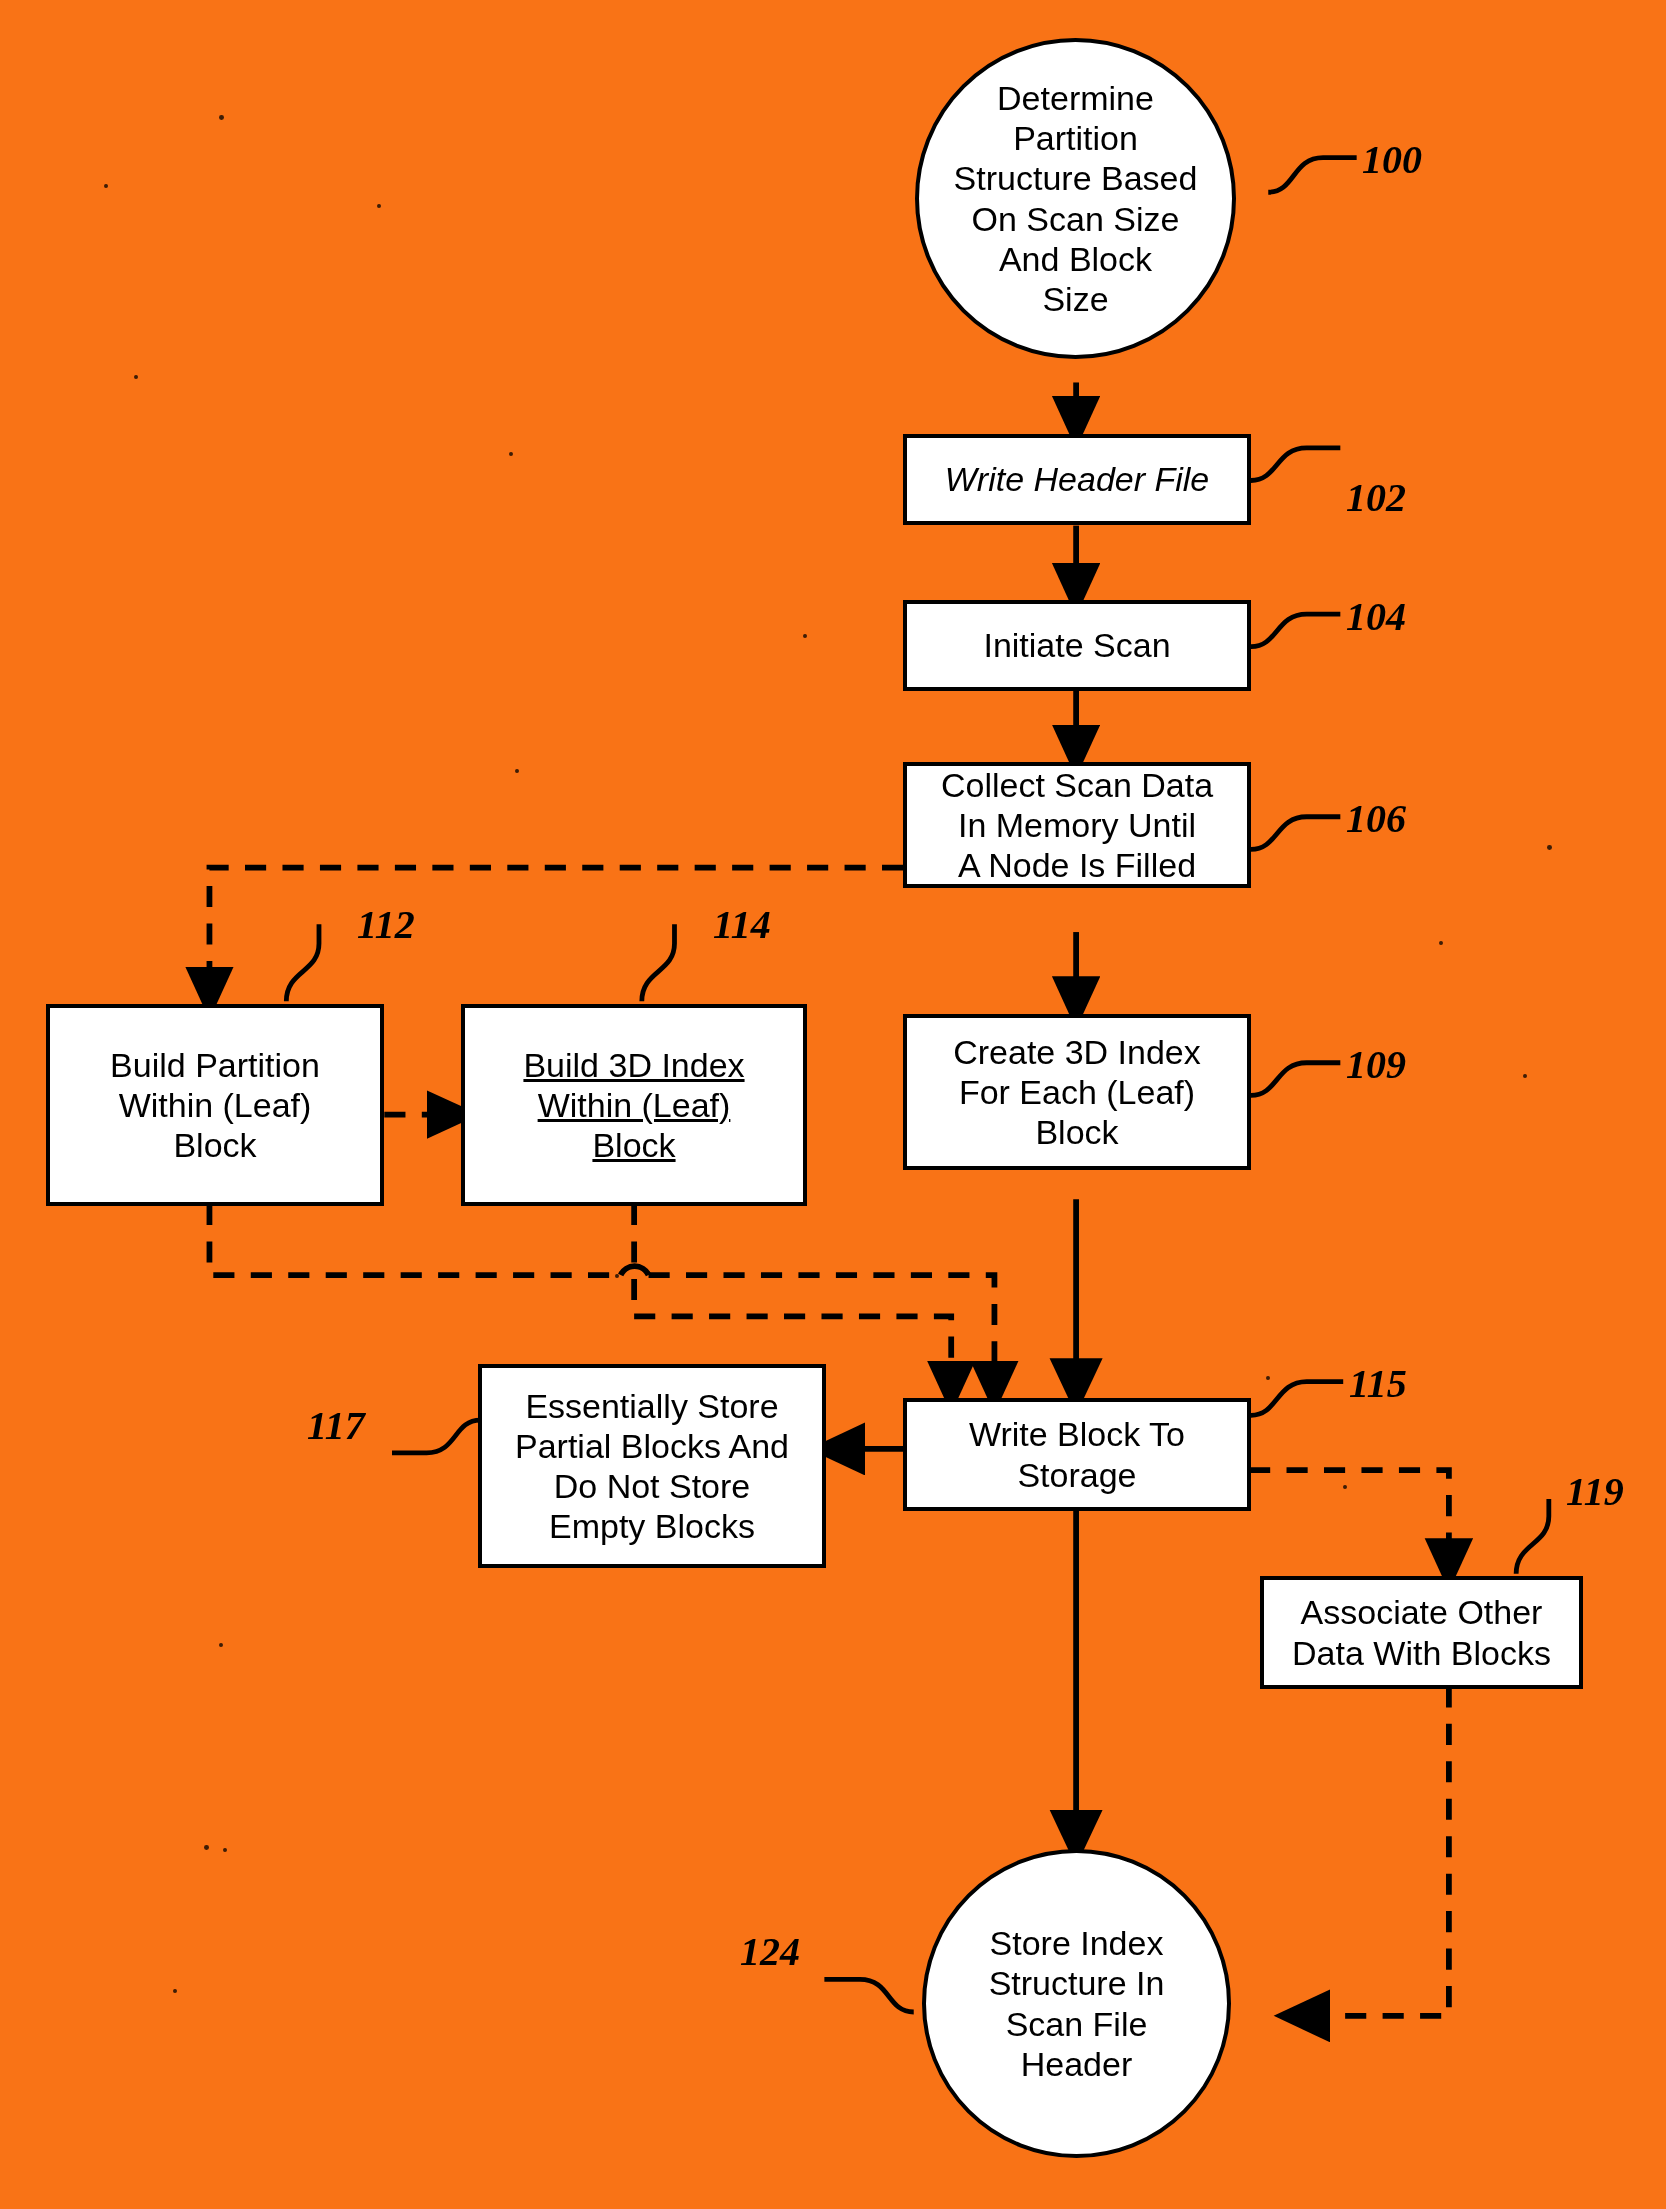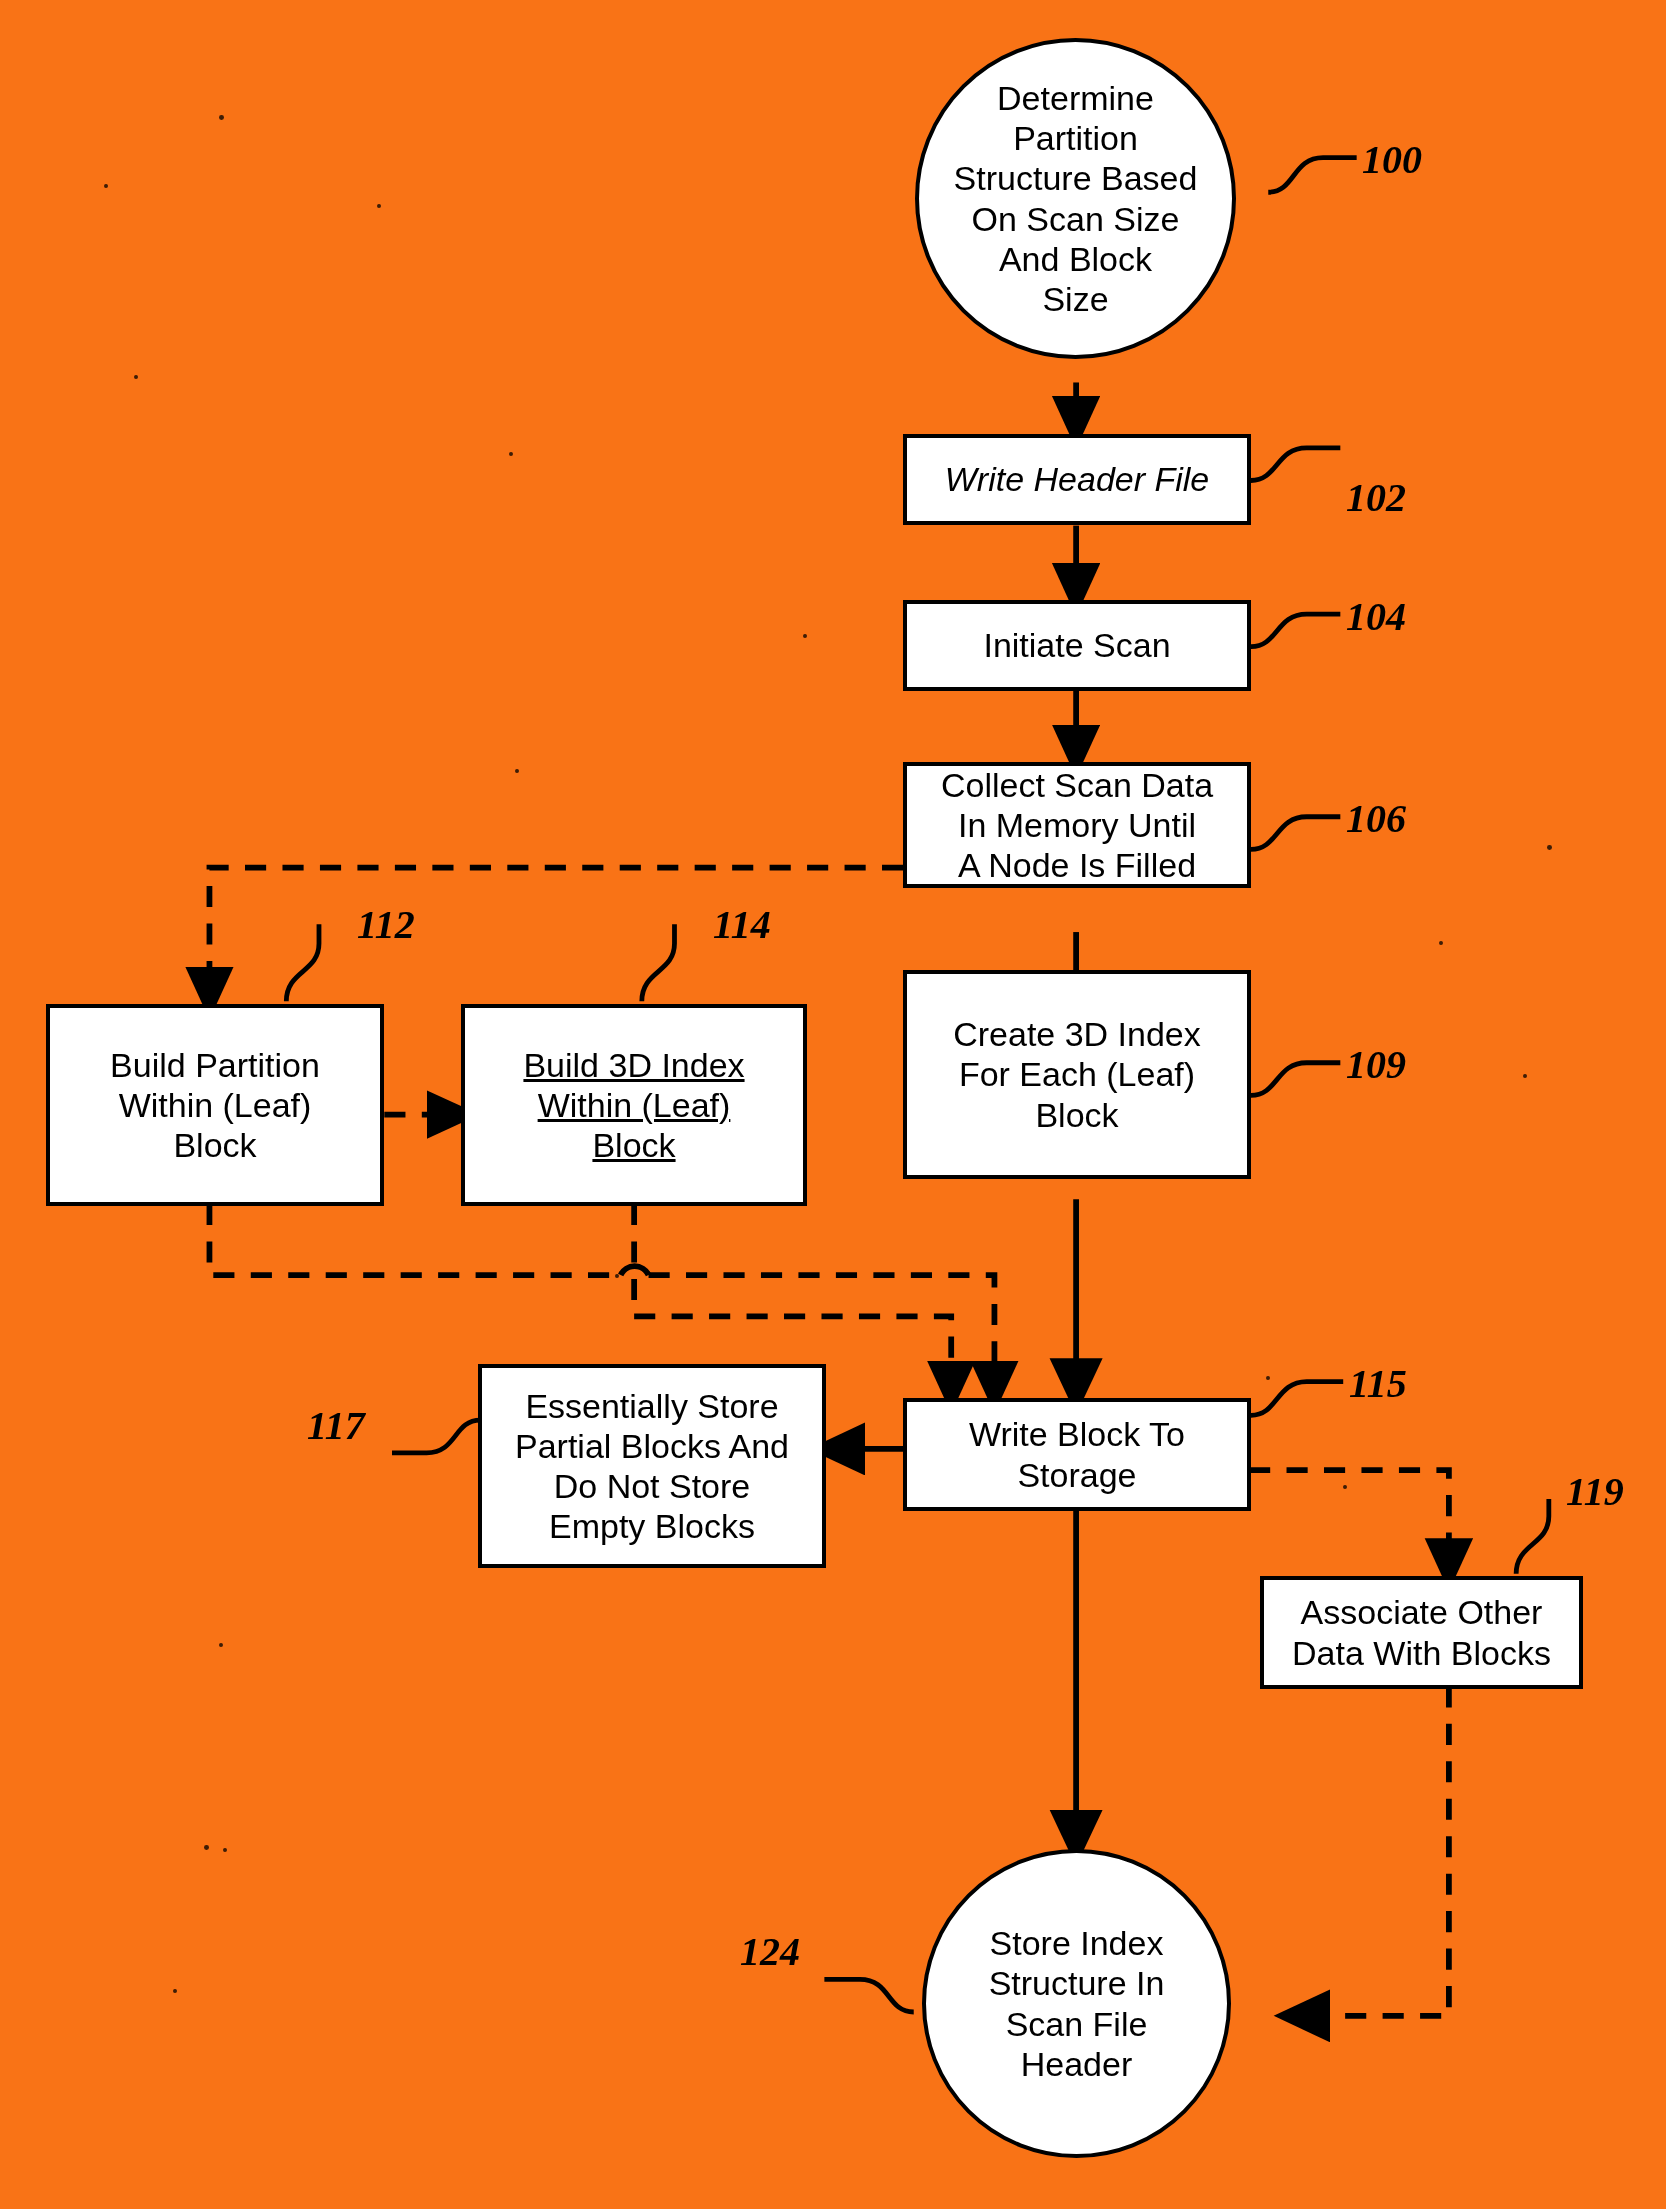--- a/index.html
+++ b/index.html
@@ -156,21 +156,21 @@
 Within (Leaf)
 Block</span>
   </div>
 
   <div class="node box" style="left:461px; top:1004px; width:346px; height:202px;text-decoration:underline;">
     <span class="label">Build 3D Index
 Within (Leaf)
 Block</span>
   </div>
 
-  <div class="node box" style="left:903px; top:970px; width:348px; height:209px;text-align:center;">
+  <div class="node box" style="left:903px; top:1014px; width:348px; height:156px;text-align:center;">
     <span class="label">Create 3D Index
 For Each (Leaf)
 Block</span>
   </div>
 
   <div class="node box" style="left:478px; top:1364px; width:348px; height:204px;">
     <span class="label">Essentially Store
 Partial Blocks And
 Do Not Store
 Empty Blocks</span>

